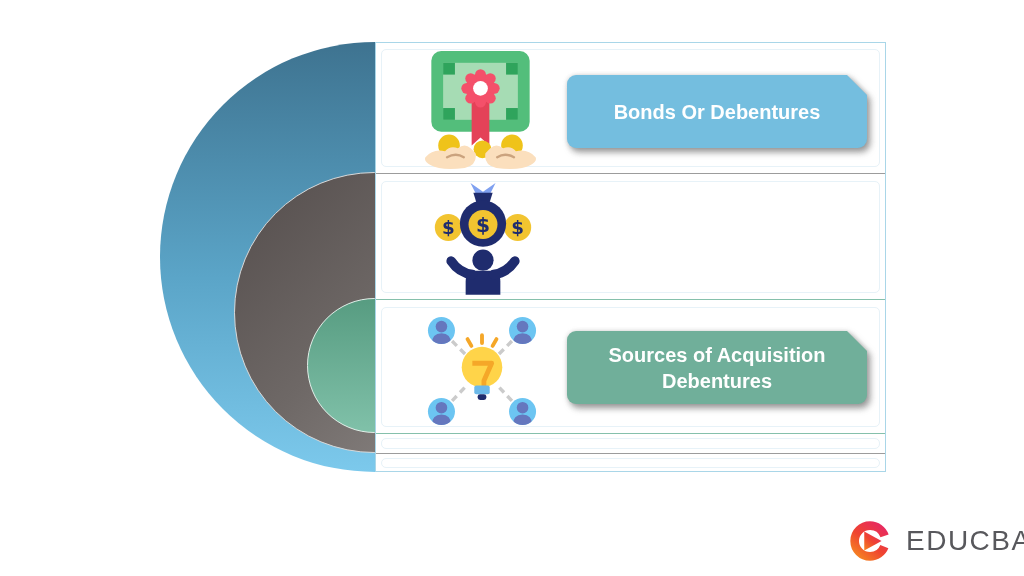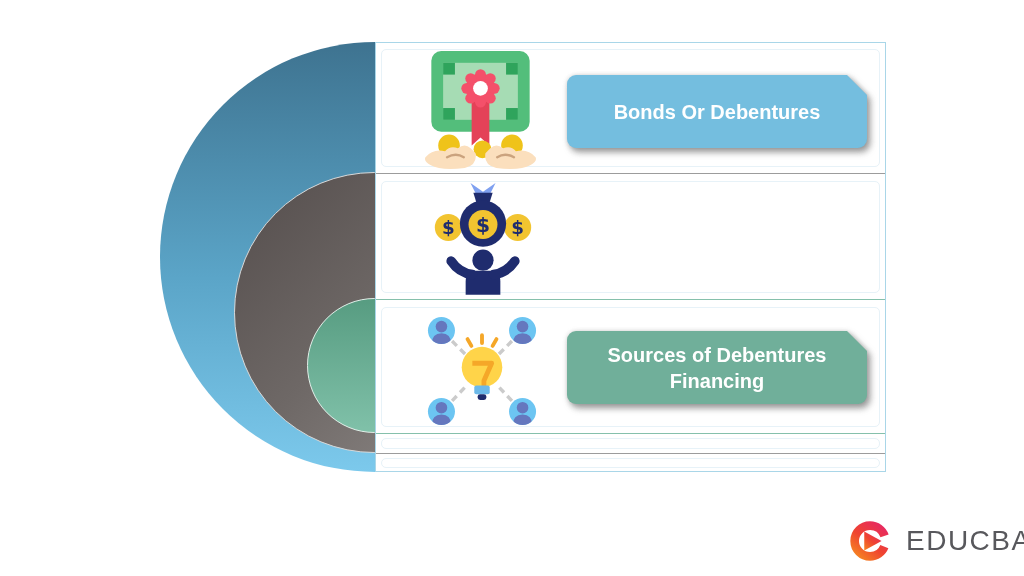--- a/index.html
+++ b/index.html
@@ -168,21 +168,21 @@
           <circle cx="100" cy="100" r="14" fill="#6CC5F2"></circle>
           <g clip-path="url(#av4)" fill="#6577BE">
             <circle cx="100" cy="96" r="6"></circle>
               <path d="M90 114 Q90 103 100 103 Q110 103 110 114 Z"></path>
           </g>
         </g>
       </svg>
     </div>
 
     <div class="bar-wrap" style="top:288px">
-      <div class="bar" style="background: rgb(112, 175, 154);">Sources of Debentures Financing</div>
+      <div class="bar" style="background: rgb(112, 175, 154);">Sources of Acquisition Debentures</div>
     </div>
 
   </div>
 
   <div class="logo">
     <svg width="50" height="54" viewBox="0 0 52 56">
       <defs>
         <linearGradient id="lgE" x1="0.9" y1="0" x2="0.1" y2="1">
           <stop offset="0" stop-color="#E72A60"></stop>
           <stop offset="0.55" stop-color="#EF4430"></stop>

